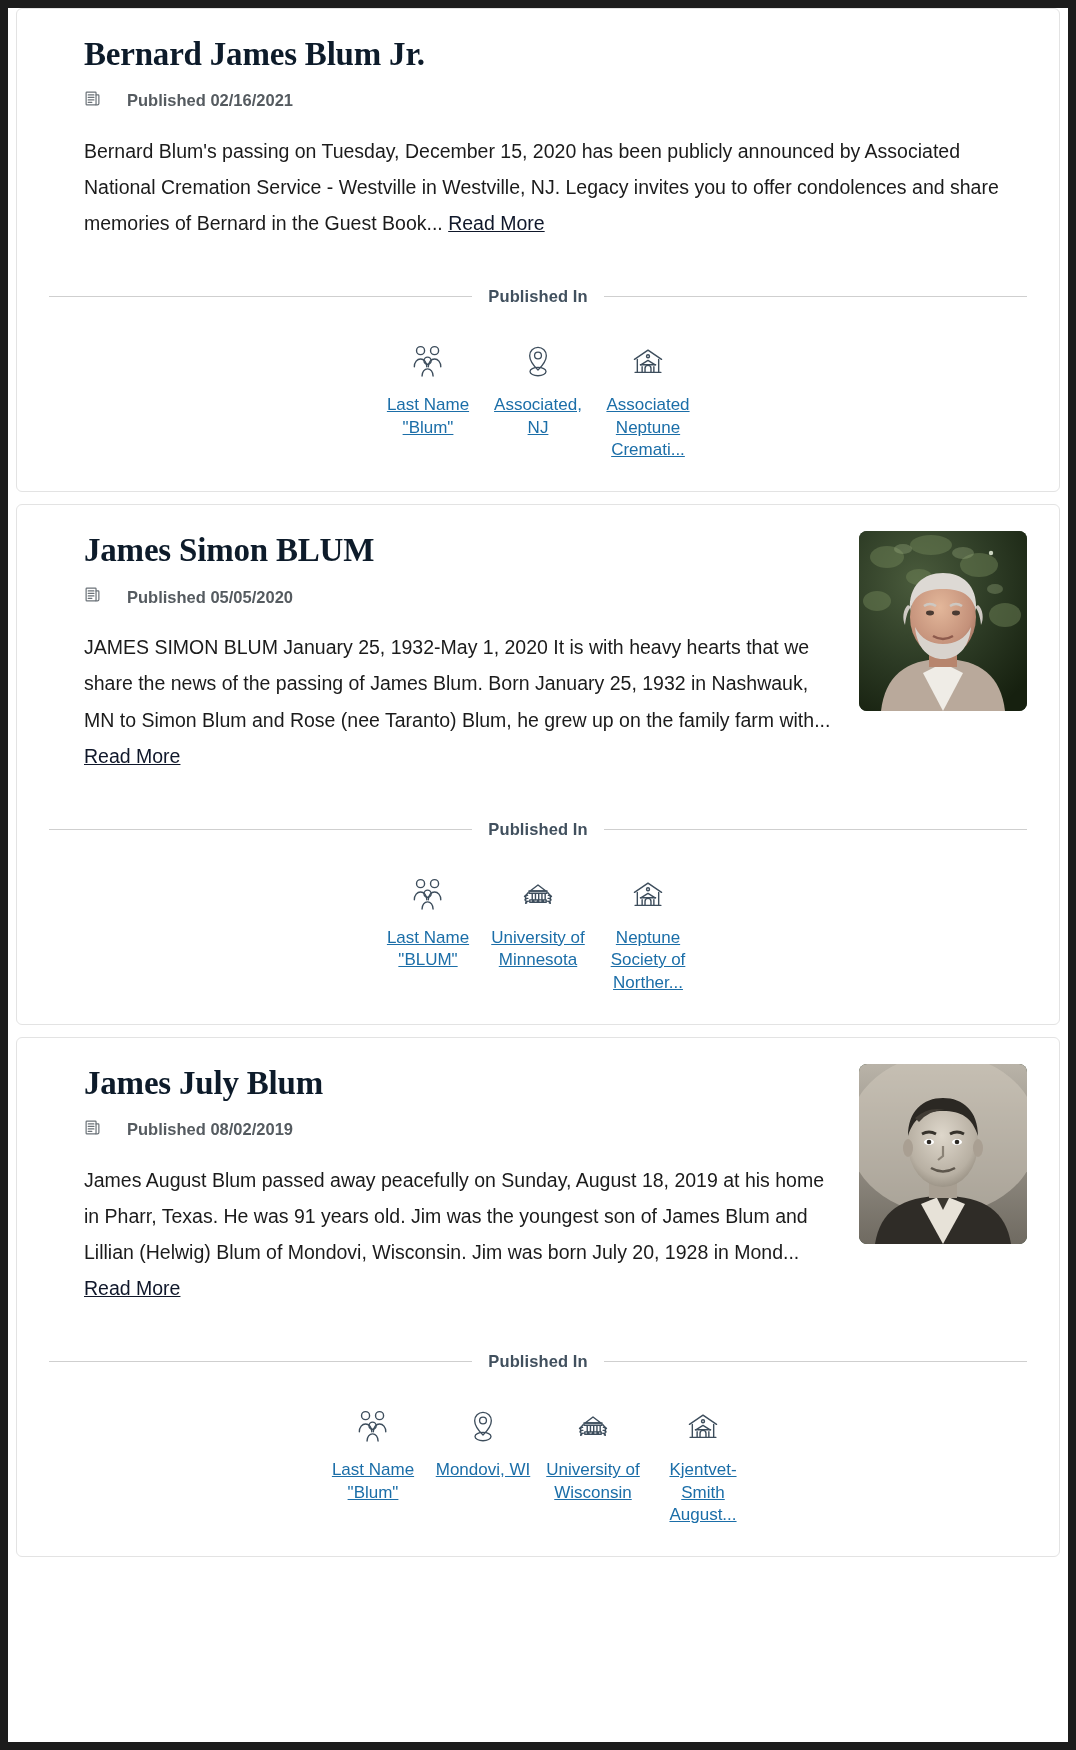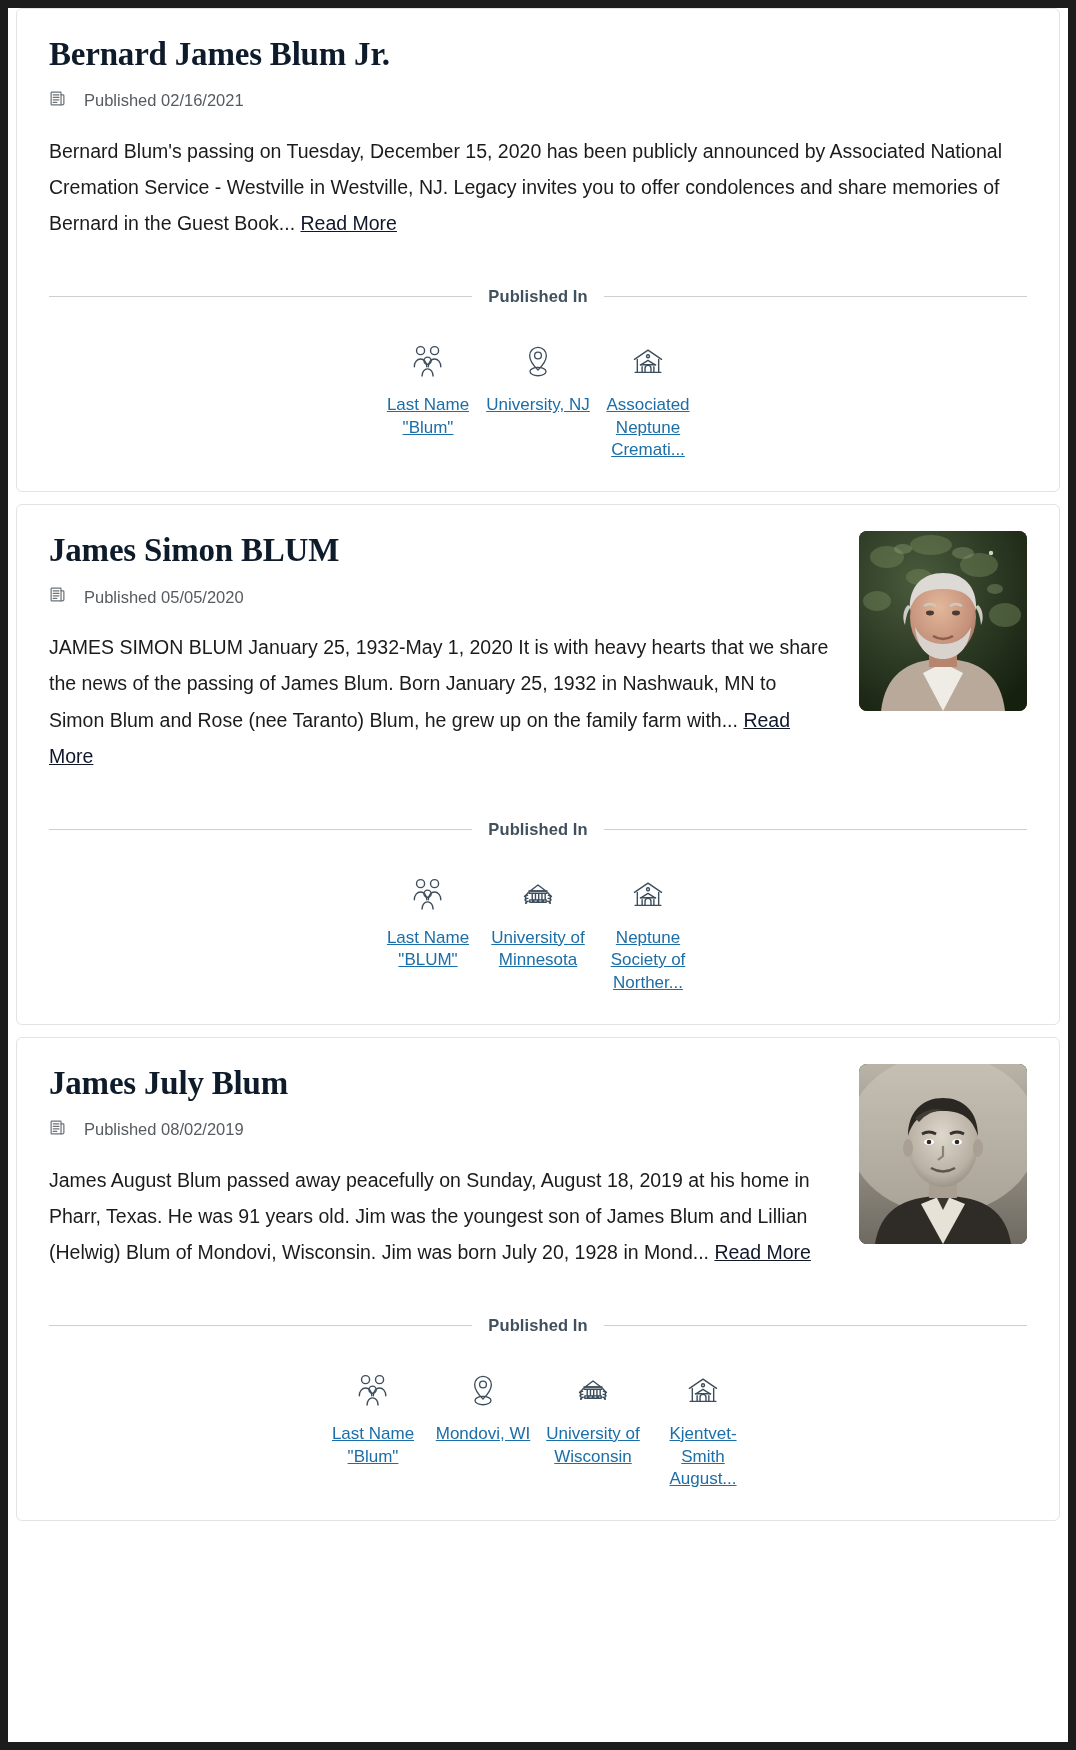--- a/index.html
+++ b/index.html
@@ -20,35 +20,36 @@
 
   .card {
     background:#ffffff;
     border:1px solid #e3e3e3;
     border-radius:6px;
     margin:0 8px 12px 8px;
     padding:26px 32px 30px 32px;
     position:relative;
   }
   .card-head {
-    display:flex; align-items:flex-start; justify-content:flex-end;
+    display:flex; align-items:flex-start; justify-content:flex-end;margin-left:35px;
   }
   .card-main { flex:1 1 auto; min-width:0; }
   .obit-title {
     font-family:"Liberation Serif", serif;
     font-weight:700;
     font-size:33px;
     line-height:1.18;
     color:#0d1b2a;
     margin:0 0 16px 0;
     letter-spacing:-0.2px;
   }
   .pub-line {
-    display:flex; align-items:center; gap:18px;
+    display:flex; align-items:center; gap:26px;
     margin:0 0 22px 0;
+    font-weight:bold;
   }
   .pub-line .np-icon { display:block; flex:0 0 auto; }
   .pub-date {
     font-size:16.5px; color:#555b60; line-height:1;
   }
   .obit-body {
     font-size:19.5px;
     line-height:1.85;
     color:#1b1b1b;
     margin:0;
@@ -141,21 +142,21 @@
             <span class="pub-label">Last Name "Blum"</span>
           </a>
           <a class="pub-item">
             <span class="pub-icon">
               <svg width="40" height="40" viewBox="0 0 48 48" fill="none" stroke="#3d4d5c" stroke-width="1.6" stroke-linecap="round" stroke-linejoin="round">
                 <path d="M24 6.5c-5.5 0-10 4.4-10 9.9 0 7.1 10 17.3 10 17.3s10-10.2 10-17.3c0-5.5-4.5-9.9-10-9.9z"></path>
                 <circle cx="24" cy="16.2" r="4.1"></circle>
                 <ellipse cx="24" cy="35.5" rx="9.6" ry="5"></ellipse>
               </svg>
             </span>
-            <span class="pub-label">University, NJ</span>
+            <span class="pub-label">Associated, NJ</span>
           </a>
           <a class="pub-item">
             <span class="pub-icon">
               <svg width="42" height="42" viewBox="0 0 48 48" fill="none" stroke="#3d4d5c" stroke-width="1.6" stroke-linecap="round" stroke-linejoin="round">
                 <path d="M8.5 21 24 10.5 39.5 21"></path>
                 <path d="M11.8 21v14.5M36.2 21v14.5"></path>
                 <circle cx="24" cy="17.4" r="1.7"></circle>
                 <path d="M15.8 27.2 24 22.2l8.2 5"></path>
                 <path d="M15.3 27.2h17.4"></path>
                 <path d="M20.6 35.5v-4.2a3.4 3.4 0 0 1 6.8 0v4.2"></path>

